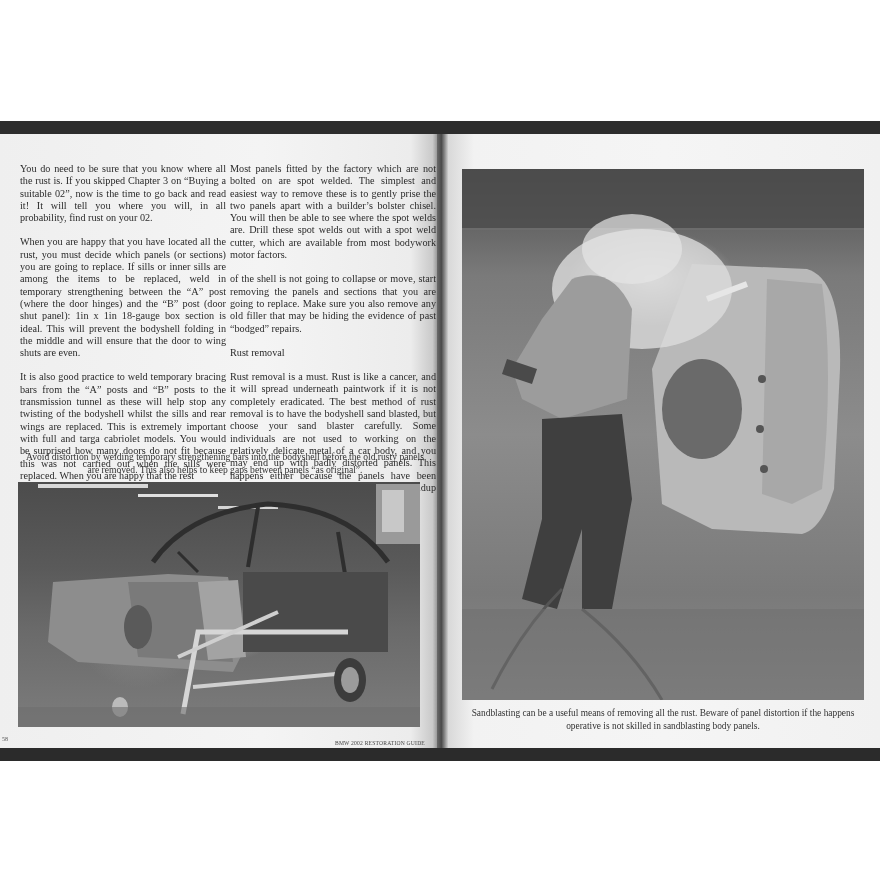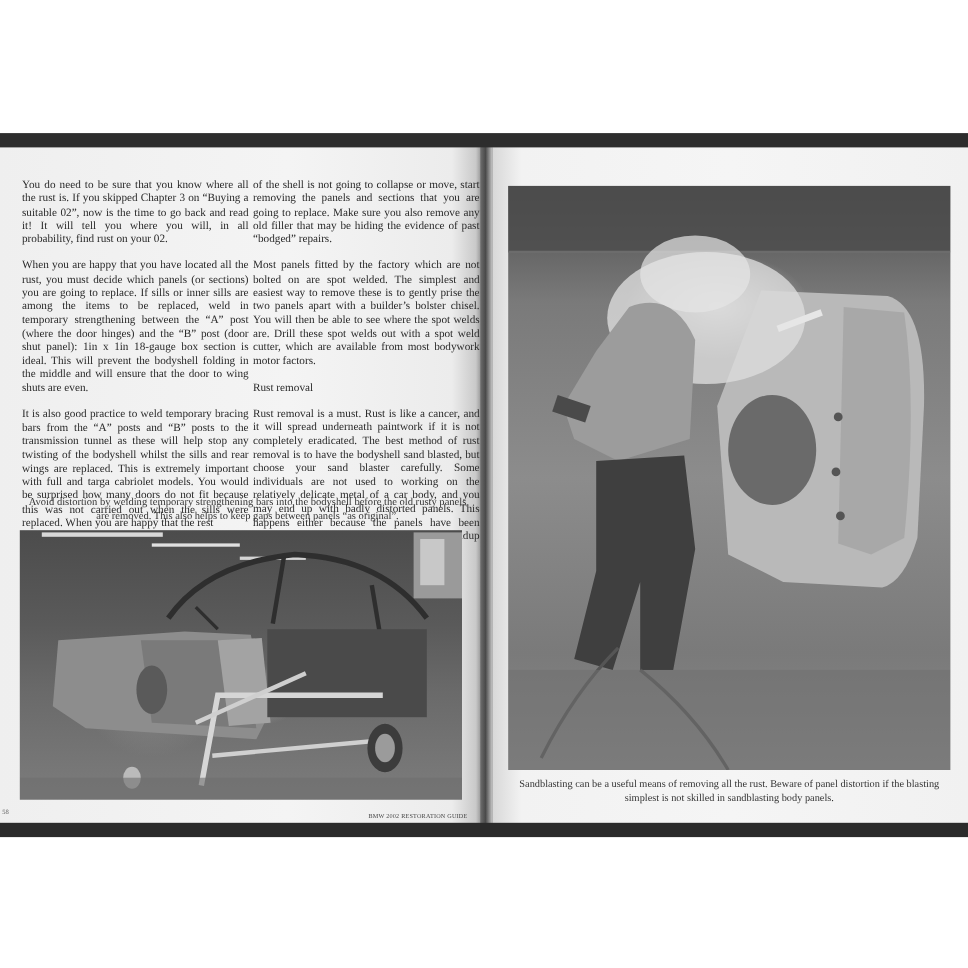--- a/index.html
+++ b/index.html
@@ -74,22 +74,22 @@
 <div class="gutter"></div>
 <div class="page-right"></div>
 
 <div class="col col1">
   <p>You do need to be sure that you know where all the rust is. If you skipped Chapter 3 on “Buying a suitable 02”, now is the time to go back and read it! It will tell you where you will, in all probability, find rust on your 02.</p>
   <p>When you are happy that you have located all the rust, you must decide which panels (or sections) you are going to replace. If sills or inner sills are among the items to be replaced, weld in temporary strengthening between the “A” post (where the door hinges) and the “B” post (door shut panel): 1in x 1in 18-gauge box section is ideal. This will prevent the bodyshell folding in the middle and will ensure that the door to wing shuts are even.</p>
   <p>It is also good practice to weld temporary bracing bars from the “A” posts and “B” posts to the transmission tunnel as these will help stop any twisting of the bodyshell whilst the sills and rear wings are replaced. This is extremely important with full and targa cabriolet models. You would be surprised how many doors do not fit because this was not carried out when the sills were replaced. When you are happy that the rest</p>
 </div>
 
 <div class="col col2">
+  <p>Most panels fitted by the factory which are not bolted on are spot welded. The simplest and easiest way to remove these is to gently prise the two panels apart with a builder’s bolster chisel. You will then be able to see where the spot welds are. Drill these spot welds out with a spot weld cutter, which are available from most bodywork motor factors.</p>
   <p>of the shell is not going to collapse or move, start removing the panels and sections that you are going to replace. Make sure you also remove any old filler that may be hiding the evidence of past “bodged” repairs.</p>
-  <p>Most panels fitted by the factory which are not bolted on are spot welded. The simplest and easiest way to remove these is to gently prise the two panels apart with a builder’s bolster chisel. You will then be able to see where the spot welds are. Drill these spot welds out with a spot weld cutter, which are available from most bodywork motor factors.</p>
   <p class="subhead">Rust removal</p>
   <p>Rust removal is a must. Rust is like a cancer, and it will spread underneath paintwork if it is not completely eradicated. The best method of rust removal is to have the bodyshell sand blasted, but choose your sand blaster carefully. Some individuals are not used to working on the relatively delicate metal of a car body, and you may end up with badly distorted panels. This happens either because the panels have been blasted too hard, or because of the heat buildup during the blasting process.</p>
 </div>
 
 <div class="caption cap-left">Avoid distortion by welding temporary strengthening bars into the bodyshell before the old rusty panels are removed. This also helps to keep gaps between panels “as original”.</div>
 
 <div class="photo photo-left" title="Stripped car bodyshell with roll cage on a wheeled dolly in a workshop">
   <svg width="402" height="245" viewBox="0 0 402 245">
 
     <rect x="20" y="2" width="110" height="4" fill="#d8d8d8"></rect>
@@ -143,16 +143,16 @@
     <path d="M45 190 L75 200 L70 215 L40 205 Z" fill="#4a4a4a"></path>
 
     <path d="M100 420 Q60 460 30 520 M120 440 Q170 480 200 531" stroke="#555" stroke-width="3" fill="none"></path>
 
     <path d="M245 130 L285 115" stroke="#e6e6e6" stroke-width="6"></path>
 
     <rect x="0" y="440" width="402" height="91" fill="#707070" opacity="0.55"></rect>
   </svg>
 </div>
 
-<div class="caption cap-right">Sandblasting can be a useful means of removing all the rust. Beware of panel distortion if the blasting simplest is not skilled in sandblasting body panels.</div>
+<div class="caption cap-right">Sandblasting can be a useful means of removing all the rust. Beware of panel distortion if the happens operative is not skilled in sandblasting body panels.</div>
 
 <div class="footer-left">58</div>
 <div class="footer-right">BMW 2002 RESTORATION GUIDE</div>
 
 </body></html>

